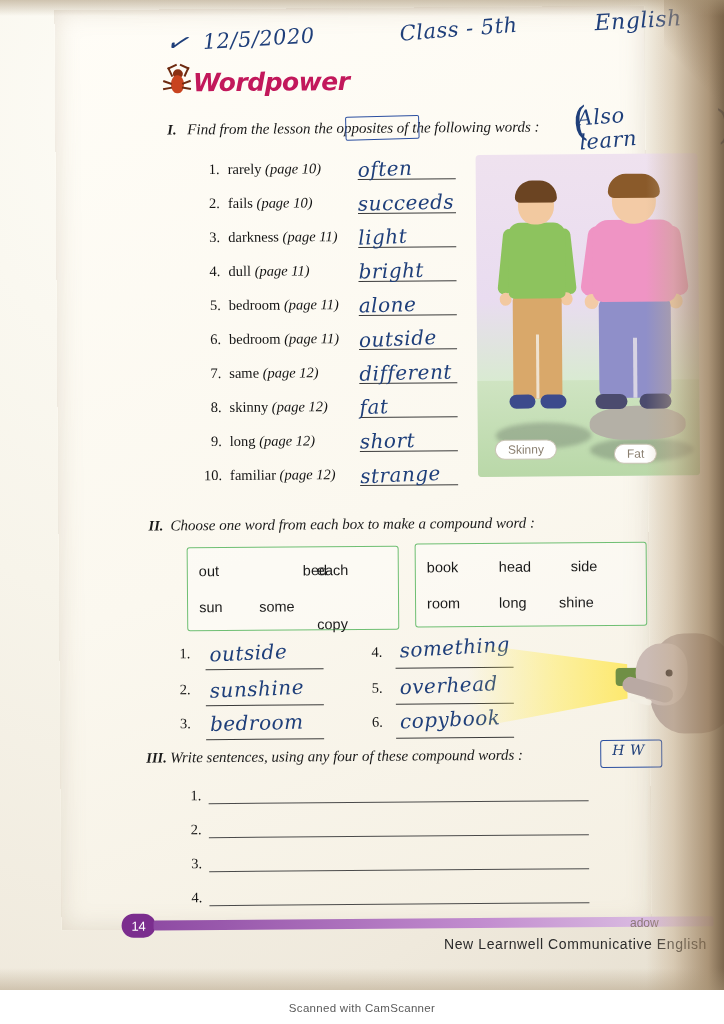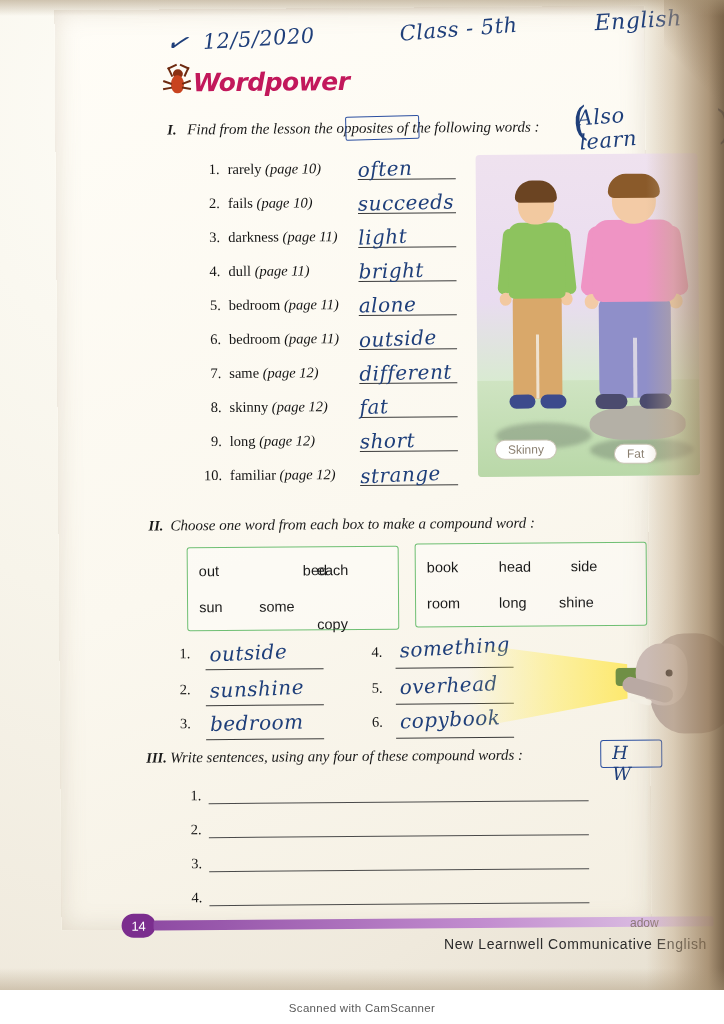--- a/index.html
+++ b/index.html
@@ -164,21 +164,21 @@
   }
   #nozzle{position:absolute;left:556px;top:662px;width:34px;height:18px;border-radius:4px;background:#6f8f45;}
 
   
   #s3-num{left:86px;top:740px;}
   #s3-text{left:110px;top:740px;}
   #hw-box{
     position:absolute;left:540px;top:734px;width:60px;height:26px;
     border:1.6px solid #2b4fa0;border-radius:3px;
   }
-  #hw-text{position:absolute;left:552px;top:736px;font-size:18px;}
+  #hw-text{position:absolute;left:552px;top:736px;font-size:14px;}
   .s3-row{position:absolute;left:130px;font-family:"Liberation Serif",serif;font-size:14.5px;color:#141414;}
   .s3-line{position:absolute;left:148px;width:380px;border-bottom:1.2px solid #4a4a4a;height:0;}
 
   
   #pg-badge{
     position:absolute;left:60px;top:904px;width:34px;height:24px;border-radius:12px;
     background:#7b2d8e;color:#fff;font-size:13px;font-family:"Liberation Sans",sans-serif;
     display:flex;align-items:center;justify-content:center;
   }
   #pg-bar{

